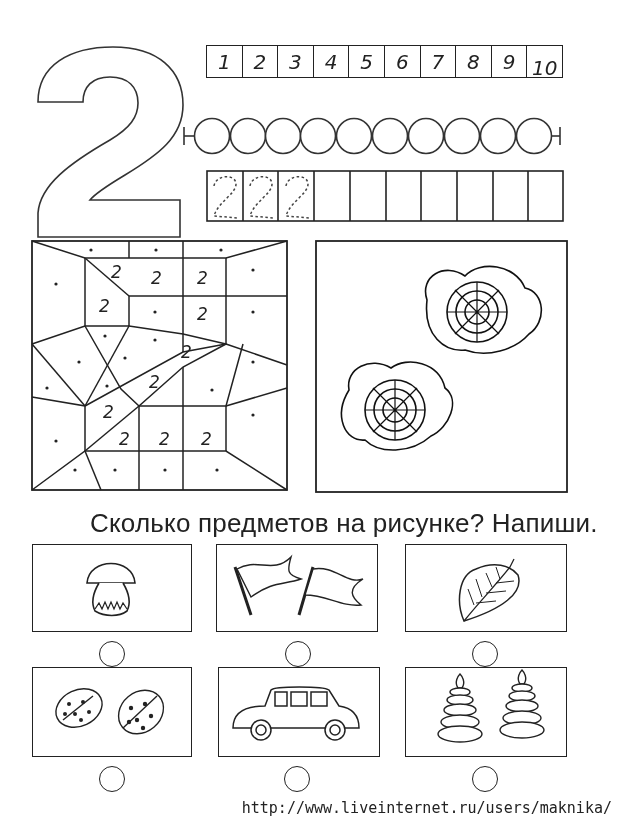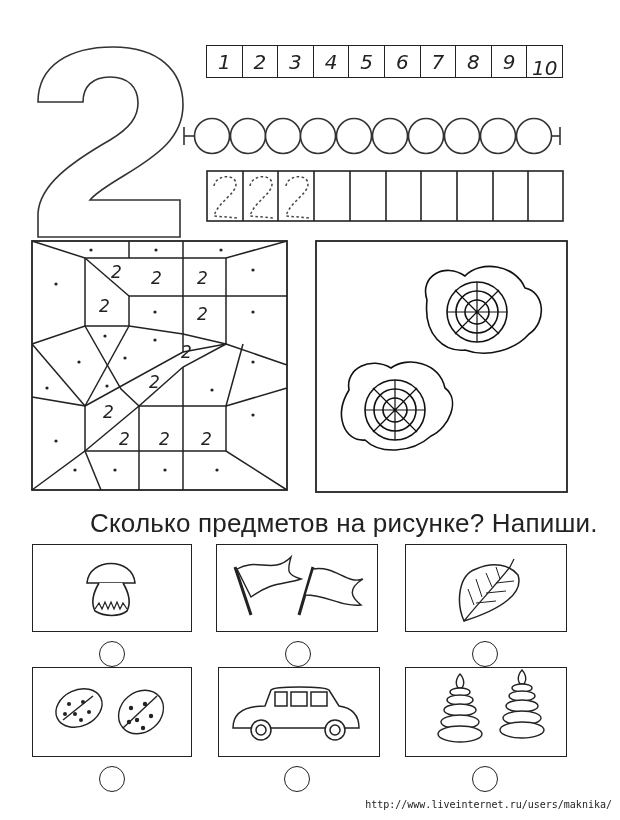--- a/index.html
+++ b/index.html
@@ -5,21 +5,21 @@
   html,body{margin:0;padding:0;background:#fff;}
   body{width:620px;height:820px;position:relative;overflow:hidden;font-family:"Liberation Sans",sans-serif;color:#111;}
   .abs{position:absolute;}
   svg{display:block;}
   .numstrip{left:206px;top:45px;width:357px;height:33px;display:flex;border:1.6px solid #222;box-sizing:border-box;}
   .numstrip .cell{flex:1;border-right:1.6px solid #222;display:flex;align-items:center;justify-content:center;font-family:"DejaVu Sans",sans-serif;font-style:italic;font-size:20px;color:#222;}
   .numstrip .cell:last-child{border-right:none;margin-top:12px;}
   .instr{left:90px;top:508px;font-size:26px;letter-spacing:0.2px;color:#222;}
   .card{border:1.8px solid #222;box-sizing:border-box;background:#fff;}
   .ans{width:26px;height:26px;border:1.6px solid #222;border-radius:50%;box-sizing:border-box;background:#fff;}
-  .footer{right:8px;top:799px;font-family:"DejaVu Sans Mono",monospace;font-size:10px;color:#222;}
+  .footer{right:8px;top:799px;font-family:"DejaVu Sans Mono",monospace;font-size:15px;color:#222;}
 </style>
 </head>
 <body>
 
 <div class="abs" style="left:30px;top:45px;">
   <svg width="165" height="195" viewBox="0 0 165 195">
     <path d="M8 57 C8 20 40 2 83 2 C128 2 153 25 153 60 C153 92 128 110 95 130 C80 139 64 150 60 155 L150 155 L150 192 L8 192 L8 168 C10 140 40 118 80 95 C100 83 108 72 108 58 C108 42 98 32 80 32 C62 32 53 42 53 57 Z" fill="#fff" stroke="#333" stroke-width="1.6"></path>
   </svg>
 </div>
 

